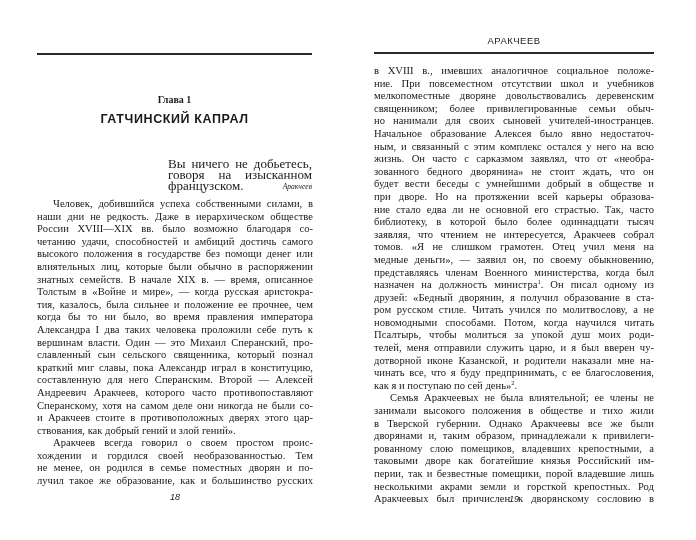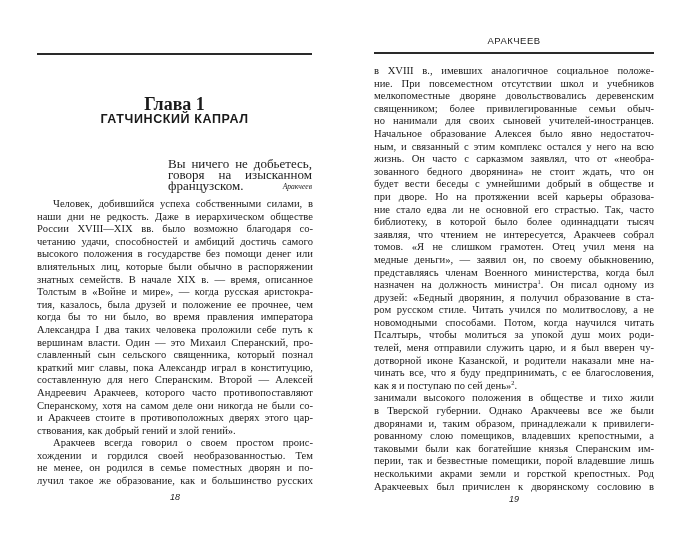--- a/index.html
+++ b/index.html
@@ -8,21 +8,21 @@
   .page { position: absolute; top: 8px; height: 540px; }
   .page-left { left: 0; width: 348px; }
   .page-right { left: 348px; width: 348px; }
   .rule { position: absolute; height: 2px; background: #2a2a2a; }
   .page-left .rule { left: 37px; top: 45px; width: 275px; }
   .page-right .rule { left: 26px; top: 44px; width: 280px; }
   .running-head { position: absolute; left: 26px; width: 280px; top: 27px;
                   text-align: center; font-family: "Liberation Sans", "DejaVu Sans", sans-serif;
                   font-size: 9.5px; letter-spacing: 0.5px; }
   .chapter-num { position: absolute; left: 37px; width: 275px; top: 86px; text-align: center;
-                 font-weight: bold; font-size: 18px; }
+                 font-weight: bold; font-size: 10px; }
   .chapter-title { position: absolute; left: 37px; width: 275px; top: 104px; text-align: center;
                    font-family: Liberation Sans, sans-serif;
                    font-weight: bold; font-size: 12.5px; letter-spacing: 0.6px; }
   .epigraph { position: absolute; left: 168px; width: 144px; top: 150px;
               font-size: 13px; line-height: 11px; text-align: justify; text-align-last: left; }
   .epigraph-author { position: absolute; left: 168px; width: 144px; top: 174px;
                      font-size: 7.6px; font-style: italic; text-align: right; }
   .body-text { position: absolute; font-size: 10.6px; line-height: 12.6px;
                text-align: justify; hyphens: manual; }
   .page-left .body-text { left: 37px; width: 276px; top: 190px; }
@@ -47,21 +47,21 @@
   <div class="epigraph-author">Аракчеев</div>
   <div class="body-text">
     <span class="line indent">Человек, добившийся успеха собственными силами, в</span>
     <span class="line">наши дни не редкость. Даже в иерархическом обществе</span>
     <span class="line">России XVIII—XIX вв. было возможно благодаря со-</span>
     <span class="line">четанию удачи, способностей и амбиций достичь самого</span>
     <span class="line">высокого положения в государстве без помощи денег или</span>
     <span class="line">влиятельных лиц, которые были обычно в распоряжении</span>
     <span class="line">знатных семейств. В начале XIX в. — время, описанное</span>
     <span class="line">Толстым в «Войне и мире», — когда русская аристокра-</span>
-    <span class="line">тия, казалось, была друзей и положение ее прочнее, чем</span>
+    <span class="line">тия, казалось, была сильнее и положение ее прочнее, чем</span>
     <span class="line">когда бы то ни было, во время правления императора</span>
     <span class="line">Александра I два таких человека проложили себе путь к</span>
     <span class="line">вершинам власти. Один — это Михаил Сперанский, про-</span>
     <span class="line">славленный сын сельского священника, который познал</span>
     <span class="line">краткий миг славы, пока Александр играл в конституцию,</span>
     <span class="line">составленную для него Сперанским. Второй — Алексей</span>
     <span class="line">Андреевич Аракчеев, которого часто противопоставляют</span>
     <span class="line">Сперанскому, хотя на самом деле они никогда не были со-</span>
     <span class="line">и Аракчеев стоите в противоположных дверях этого цар-</span>
     <span class="line last">ствования, как добрый гений и злой гений».</span>
@@ -96,23 +96,24 @@
     <span class="line">представляясь членам Военного министерства, когда был</span>
     <span class="line"><span>назначен на должность министра</span><sup>1</sup><span>. Он писал одному из</span></span>
     <span class="line">друзей: «Бедный дворянин, я получил образование в ста-</span>
     <span class="line">ром русском стиле. Читать учился по молитвослову, а не</span>
     <span class="line">новомодными способами. Потом, когда научился читать</span>
     <span class="line">Псалтырь, чтобы молиться за упокой душ моих роди-</span>
     <span class="line">телей, меня отправили служить царю, и я был вверен чу-</span>
     <span class="line">дотворной иконе Казанской, и родители наказали мне на-</span>
     <span class="line">чинать все, что я буду предпринимать, с ее благословения,</span>
     <span class="line last"><span>как я и поступаю по сей день»</span><sup>2</sup><span>.</span></span>
+    <span class="line indent">Семья Аракчеевых не была влиятельной; ее члены не</span>
     <span class="line">занимали высокого положения в обществе и тихо жили</span>
     <span class="line">в Тверской губернии. Однако Аракчеевы все же были</span>
     <span class="line">дворянами и, таким образом, принадлежали к привилеги-</span>
     <span class="line">рованному слою помещиков, владевших крепостными, а</span>
-    <span class="line">таковыми были как богатейшие князья Сперанским им-</span>
+    <span class="line">таковыми дворе как богатейшие князья Российский им-</span>
     <span class="line">перии, так и безвестные помещики, порой владевшие лишь</span>
     <span class="line">несколькими акрами земли и горсткой крепостных. Род</span>
     <span class="line">Аракчеевых был причислен к дворянскому сословию в</span>
   </div>
   <div class="page-number">19</div>
 </div>
 
 </body></html>

